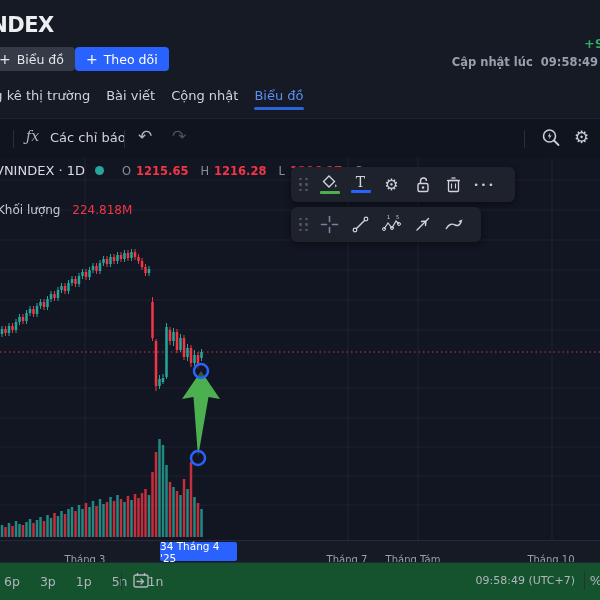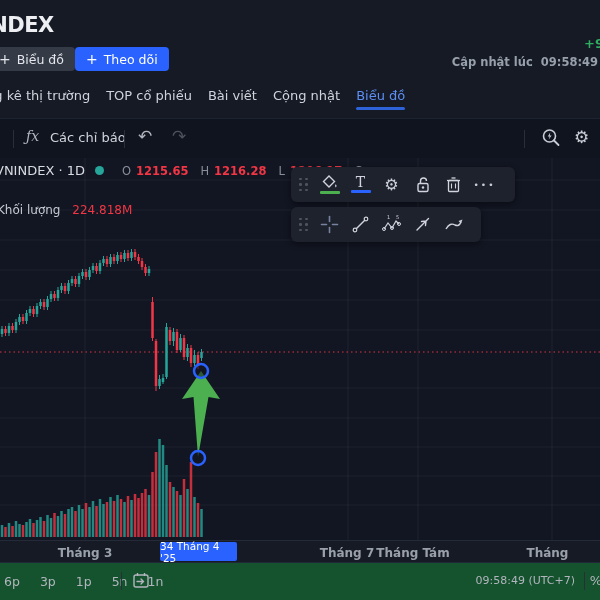--- a/index.html
+++ b/index.html
@@ -53,21 +53,21 @@
   .drag-handle i{width:2.5px;height:2.5px;border-radius:50%;background:#50535e;}
   .tool{width:31px;height:26px;display:flex;flex-direction:column;align-items:center;
     justify-content:center;cursor:pointer;position:relative;}
   .tool .bar{width:20px;height:3px;border-radius:1px;margin-top:2px;}
   .tool-T{font-size:14px;color:#d1d4dc;line-height:12px;font-family:"DejaVu Serif",serif;}
   .tool-gear{font-size:16px;color:#c9cdd6;}
   .tool-more{font-size:9px;letter-spacing:2px;color:#c9cdd6;}
   
   .xaxis{position:absolute;top:540px;left:0;width:600px;height:22px;z-index:3;
     border-top:1px solid #242a38;background:#151a25;}
-  .x-label{position:absolute;top:5px;transform:translateX(-50%);font-size:12px;color:#9aa0aa;font-weight:bold;}
+  .x-label{position:absolute;top:13px;transform:translateX(-50%);font-size:10px;color:#9aa0aa;}
   .x-selected{position:absolute;top:1px;height:19px;background:#2962ff;border-radius:2px;
     color:#fff;font-size:10.5px;display:flex;align-items:center;justify-content:center;}
   
   .bottom-bar{position:absolute;top:562px;left:0;width:600px;height:38px;background:#14532d;
     border-top:1px solid #232838;z-index:3;}
   .ranges{position:absolute;left:-5px;top:7px;display:flex;gap:2px;}
   .range-btn{padding:4px 9px;font-size:12.5px;color:#b2b5be;border-radius:4px;cursor:pointer;}
   .bb-sep{position:absolute;top:9px;width:1px;height:18px;background:#2a2e39;}
   .goto-date{position:absolute;left:131px;top:8px;cursor:pointer;}
   .clock{position:absolute;top:11px;right:25px;font-size:11px;color:#b2b5be;cursor:pointer;}
@@ -283,21 +283,20 @@
   </div>
   <div class="btn btn-blue">
     <span class="plus">+</span>
     <span>Theo dõi</span>
   </div>
   <div class="change-badge">+9</div>
   <div class="updated">Cập nhật lúc  09:58:49</div>
 
   <div class="nav" id="nav">
       <div class="nav-item">Thống kê thị trường</div>
-      <div class="nav-item">TOP cổ phiếu</div>
       <div class="nav-item">Bài viết</div>
       <div class="nav-item">Cộng nhật</div>
       <div class="nav-item active">Biểu đồ</div>
     </div>
 
   <div class="chart-toolbar">
     <div class="tb-sep" style="left:13px"></div>
     <div class="fx">ƒx</div>
     <div class="indicators">Các chỉ báo</div>
     <div class="tb-sep" style="left:124px"></div>

